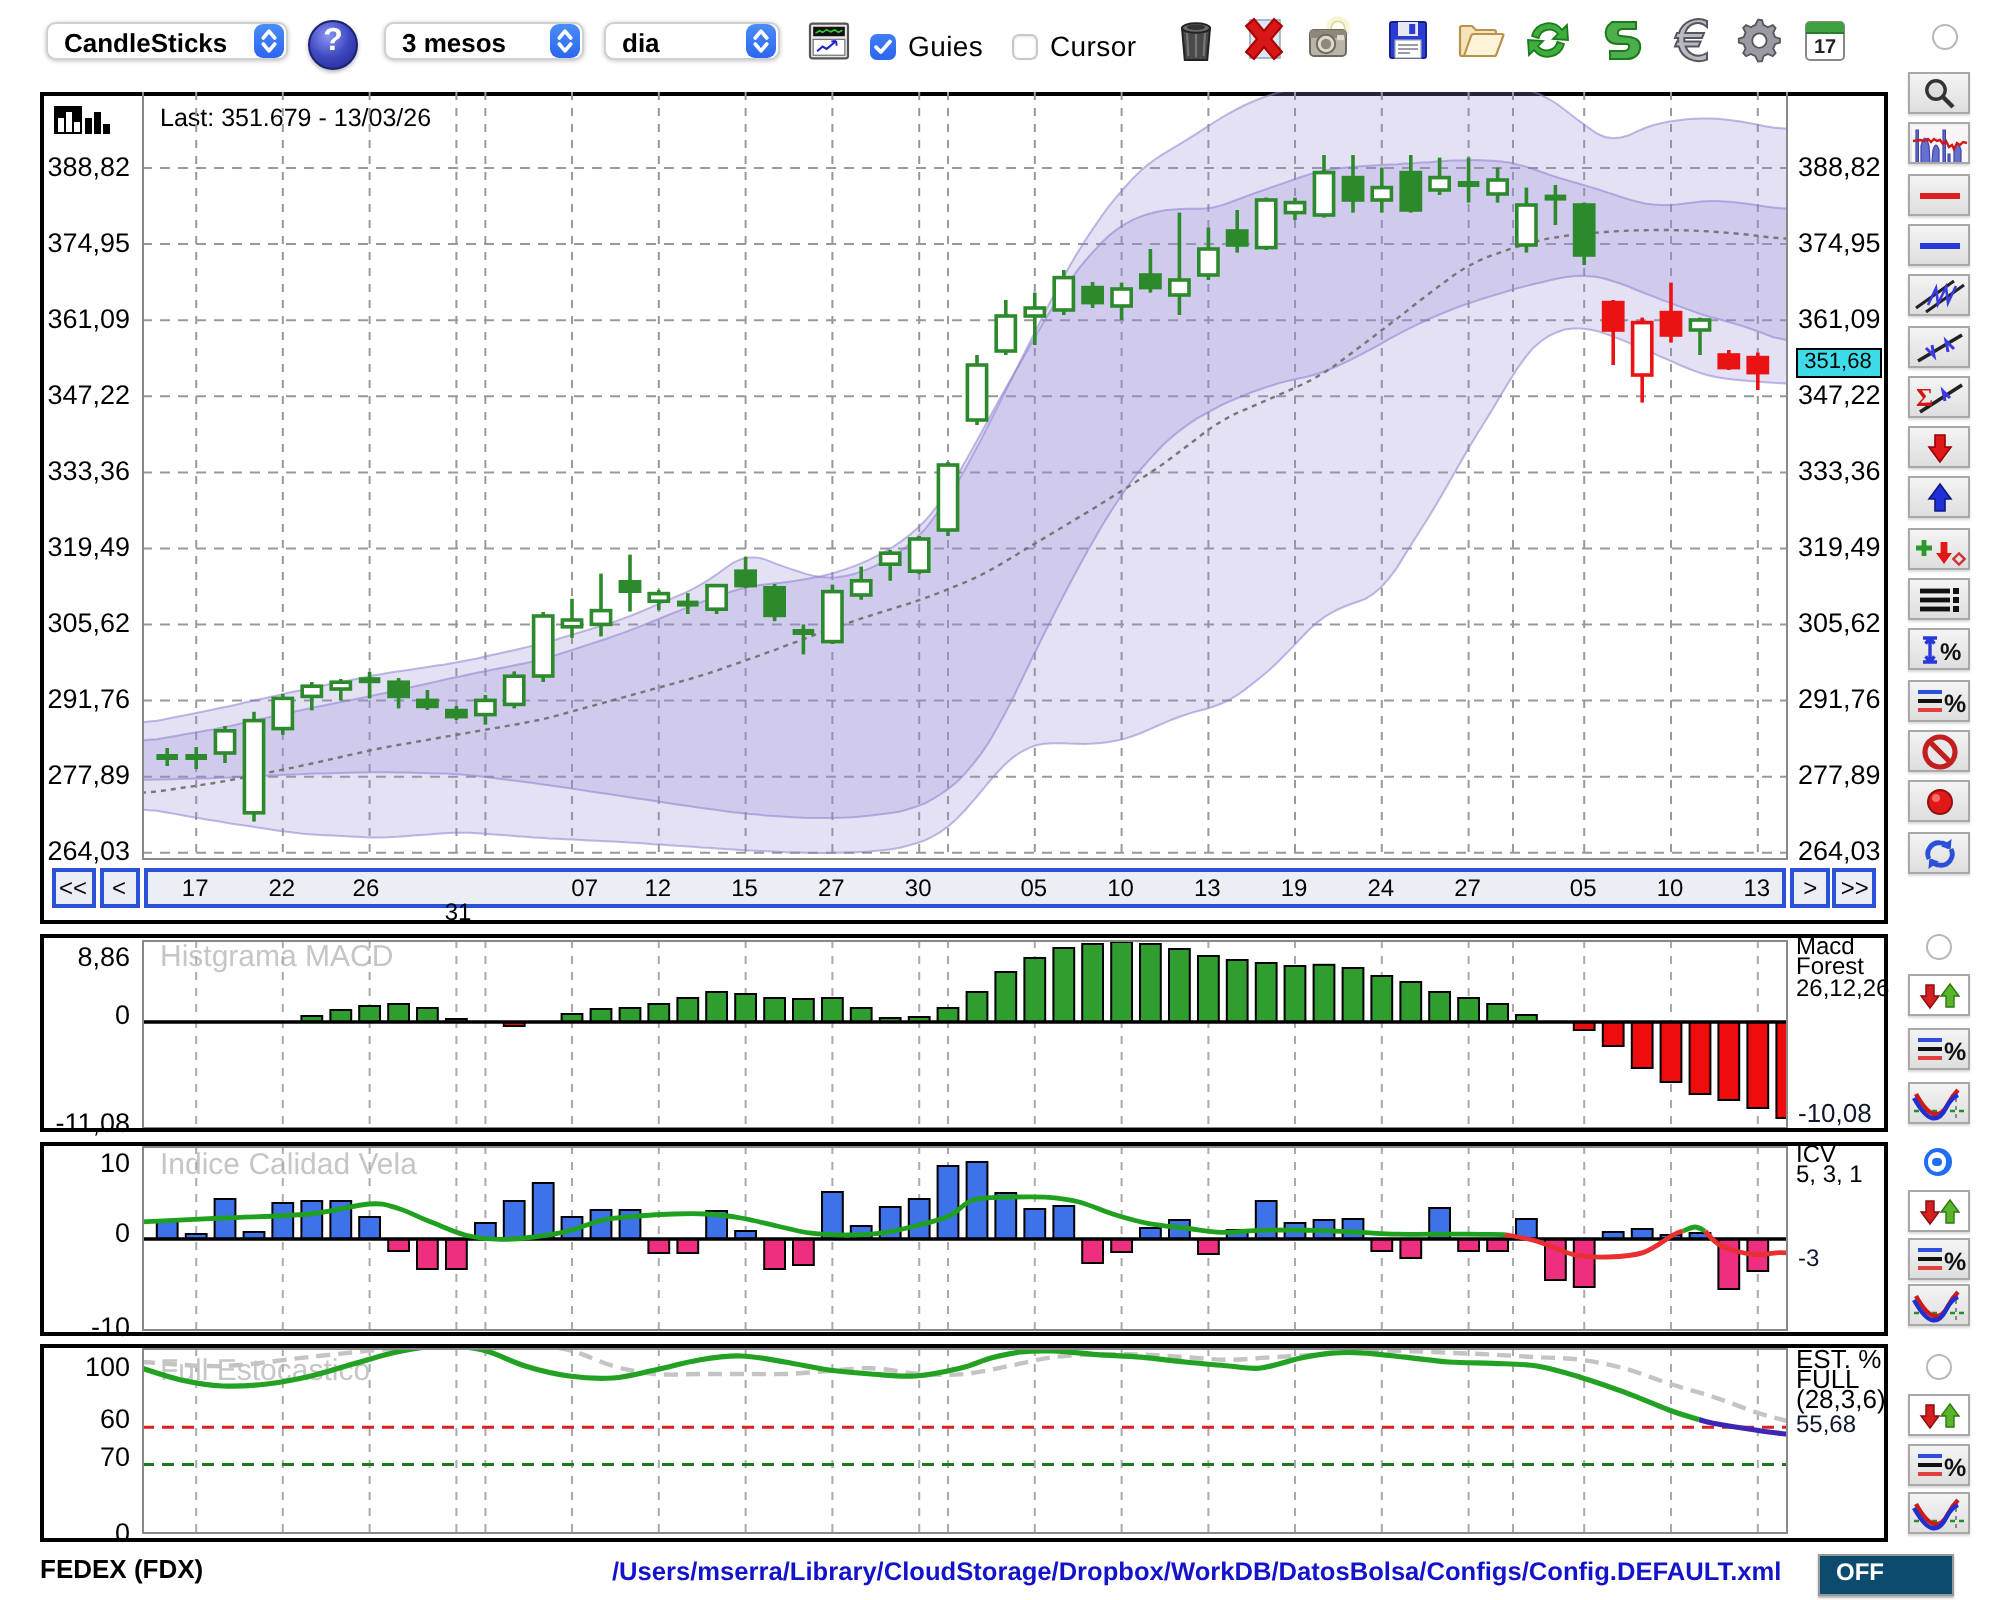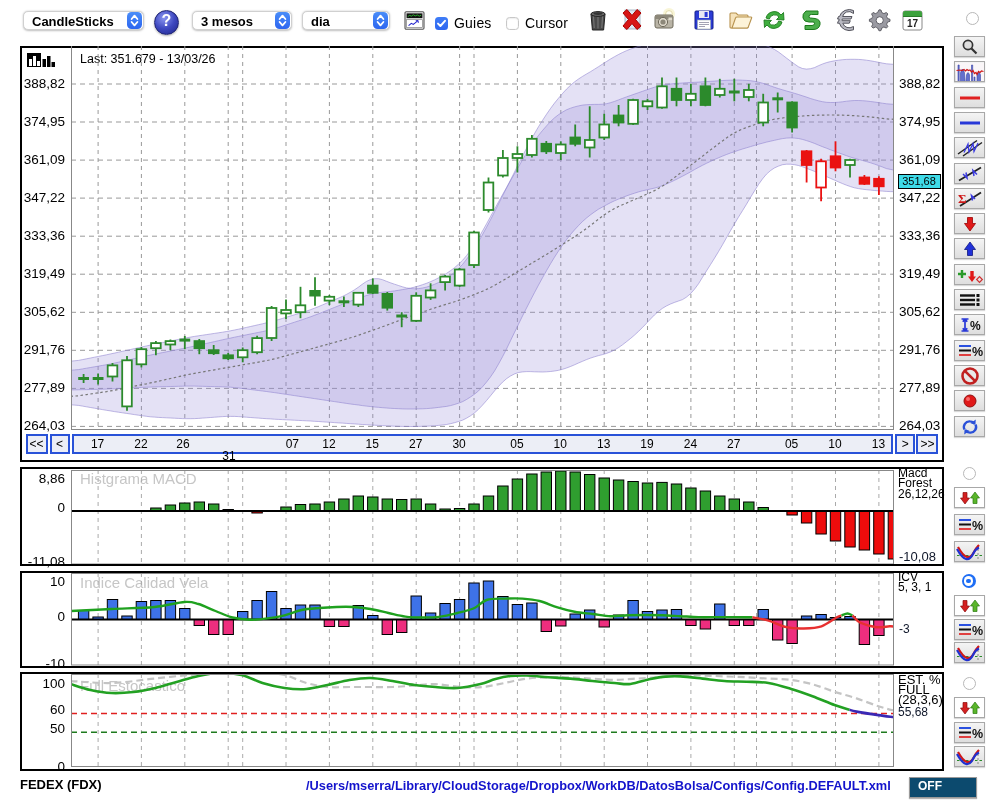--- a/index.html
+++ b/index.html
@@ -586,21 +586,21 @@
 <line x1="0" y1="39.6" x2="823" y2="39.6" stroke="#e02020" stroke-width="1.5" stroke-dasharray="6,4"></line>
 <line x1="0" y1="58.3" x2="823" y2="58.3" stroke="#1e7a1e" stroke-width="1.5" stroke-dasharray="6,4"></line>
 <path d="M-0.5 7.0 C6.3 7.3 26.5 9.4 40.5 9.0 C54.5 8.6 69.0 6.0 83.5 4.5 C98.0 3.0 114.8 1.1 127.5 0.2 C140.2 -0.7 148.8 -0.6 159.5 -0.8 C170.2 -1.0 182.5 -1.3 191.5 -1.0 C200.5 -0.7 206.2 -0.7 213.5 1.0 C220.8 2.7 228.3 7.0 235.5 9.0 C242.7 11.0 249.3 12.3 256.5 13.0 C263.7 13.7 271.3 13.0 278.5 13.0 C285.7 13.0 292.3 13.0 299.5 13.0 C306.7 13.0 314.2 13.2 321.5 13.0 C328.8 12.8 336.3 12.0 343.5 11.5 C350.7 11.0 356.8 9.9 364.5 10.1 C372.2 10.4 381.7 12.5 389.5 13.0 C397.3 13.5 404.2 13.7 411.5 13.0 C418.8 12.3 426.2 10.4 433.5 9.0 C440.8 7.6 448.2 5.6 455.5 4.6 C462.8 3.7 470.2 3.5 477.5 3.3 C484.8 3.1 492.2 3.1 499.5 3.3 C506.8 3.5 514.2 4.2 521.5 4.6 C528.8 5.0 536.2 5.9 543.5 5.9 C550.8 5.9 558.2 5.0 565.5 4.6 C572.8 4.2 580.2 3.8 587.5 3.3 C594.8 2.8 602.2 1.8 609.5 1.5 C616.8 1.2 624.2 1.4 631.5 1.5 C638.8 1.6 646.2 2.1 653.5 2.4 C660.8 2.7 668.2 2.9 675.5 3.3 C682.8 3.7 690.2 4.2 697.5 4.6 C704.8 5.0 712.2 4.9 719.5 5.9 C726.8 6.8 734.2 8.3 741.5 10.3 C748.8 12.3 756.2 15.4 763.5 17.8 C770.8 20.1 778.2 22.0 785.5 24.4 C792.8 26.8 801.2 30.2 807.5 32.3 C813.8 34.3 820.8 36.0 823.5 36.7" fill="none" stroke="#c4c4c4" stroke-width="2.2" stroke-dasharray="7,4"></path>
 <path d="M-0.5 10.0 C2.8 11.0 12.7 14.5 19.5 16.0 C26.3 17.5 33.3 18.7 40.5 19.0 C47.7 19.3 55.2 18.8 62.5 18.0 C69.8 17.2 77.3 15.7 84.5 14.0 C91.7 12.3 98.3 10.0 105.5 8.0 C112.7 6.0 120.3 3.5 127.5 2.0 C134.7 0.5 141.3 -0.8 148.5 -1.0 C155.7 -1.2 163.3 -0.7 170.5 1.0 C177.7 2.7 184.3 6.8 191.5 9.0 C198.7 11.2 206.2 13.0 213.5 14.0 C220.8 15.0 228.3 15.5 235.5 15.0 C242.7 14.5 249.3 12.5 256.5 11.0 C263.7 9.5 271.3 7.2 278.5 6.0 C285.7 4.8 292.3 3.8 299.5 4.0 C306.7 4.2 314.2 5.8 321.5 7.0 C328.8 8.2 336.3 10.0 343.5 11.0 C350.7 12.0 357.3 12.5 364.5 13.0 C371.7 13.5 379.0 14.5 386.5 14.0 C394.0 13.5 403.2 11.5 409.5 10.0 C415.8 8.5 419.5 6.3 424.5 5.0 C429.5 3.7 434.3 2.6 439.5 2.0 C444.7 1.4 449.2 1.3 455.5 1.5 C461.8 1.7 470.2 2.8 477.5 3.3 C484.8 3.8 492.2 4.0 499.5 4.6 C506.8 5.2 514.2 6.3 521.5 7.0 C528.8 7.7 537.2 8.5 543.5 9.0 C549.8 9.5 553.5 10.7 559.5 10.0 C565.5 9.3 573.7 6.2 579.5 5.0 C585.3 3.8 589.5 3.0 594.5 2.6 C599.5 2.2 603.3 2.1 609.5 2.4 C615.7 2.7 624.2 3.8 631.5 4.6 C638.8 5.4 646.2 6.5 653.5 7.0 C660.8 7.5 668.2 7.4 675.5 7.7 C682.8 8.0 690.2 7.8 697.5 9.0 C704.8 10.2 712.2 12.5 719.5 14.7 C726.8 16.9 734.2 19.5 741.5 22.2 C748.8 24.9 757.3 28.7 763.5 31.0 C769.7 33.3 776.0 35.0 778.5 35.8" fill="none" stroke="#23a123" stroke-width="2.6"></path>
 <path d="M778.5 35.8 C779.7 36.1 780.7 36.7 785.5 37.6 C790.3 38.5 801.2 40.2 807.5 41.1 C813.8 42.1 820.8 42.9 823.5 43.3" fill="none" stroke="#3a28b4" stroke-width="2.6"></path>
 <rect x="0.5" y="0.5" width="822" height="92" fill="none" stroke="#888" stroke-width="1"></rect>
 </svg>
 <div class="wm" style="left:80px;top:677px">Full Estocastico</div>
 <div class="lblr ax" style="left:20px;top:676px;width:45px">100</div>
 <div class="lblr ax" style="left:20px;top:702px;width:45px">60</div>
-<div class="lblr ax" style="left:20px;top:720.5px;width:45px">50</div>
+<div class="lblr ax" style="left:20px;top:720.5px;width:45px">70</div>
 <div class="lblr ax" style="left:20px;top:759px;width:45px">0</div>
 <div class="lbl" style="left:898px;top:675px;line-height:10px;font-size:13px">EST. %<br>FULL<br>(28,3,6)</div>
 <div class="lbl blue" style="left:898px;top:705px">55,68</div>
 <div style="position:absolute;left:962.5px;top:677.0px;width:13px;height:13px;border-radius:50%;background:#fff;border:1.3px solid #b8b8b8;box-sizing:border-box"></div>
 <div class="btn btnw" style="left:953.5px;top:697px;width:31.5px;height:21px">
     <svg width="28" height="18" viewBox="0 0 28 18" style="position:absolute;left:1px;top:1px">
       <path d="M9 15 L4.5 9 L7 9 L7 3.5 L11 3.5 L11 9 L13.5 9 Z" fill="#d42020" stroke="#8a0c0c" stroke-width="0.7"></path>
       <path d="M19 3 L23.5 9 L21 9 L21 14.5 L17 14.5 L17 9 L14.5 9 Z" fill="#5ab52a" stroke="#2a7a10" stroke-width="0.7"></path>
     </svg>
   </div>

